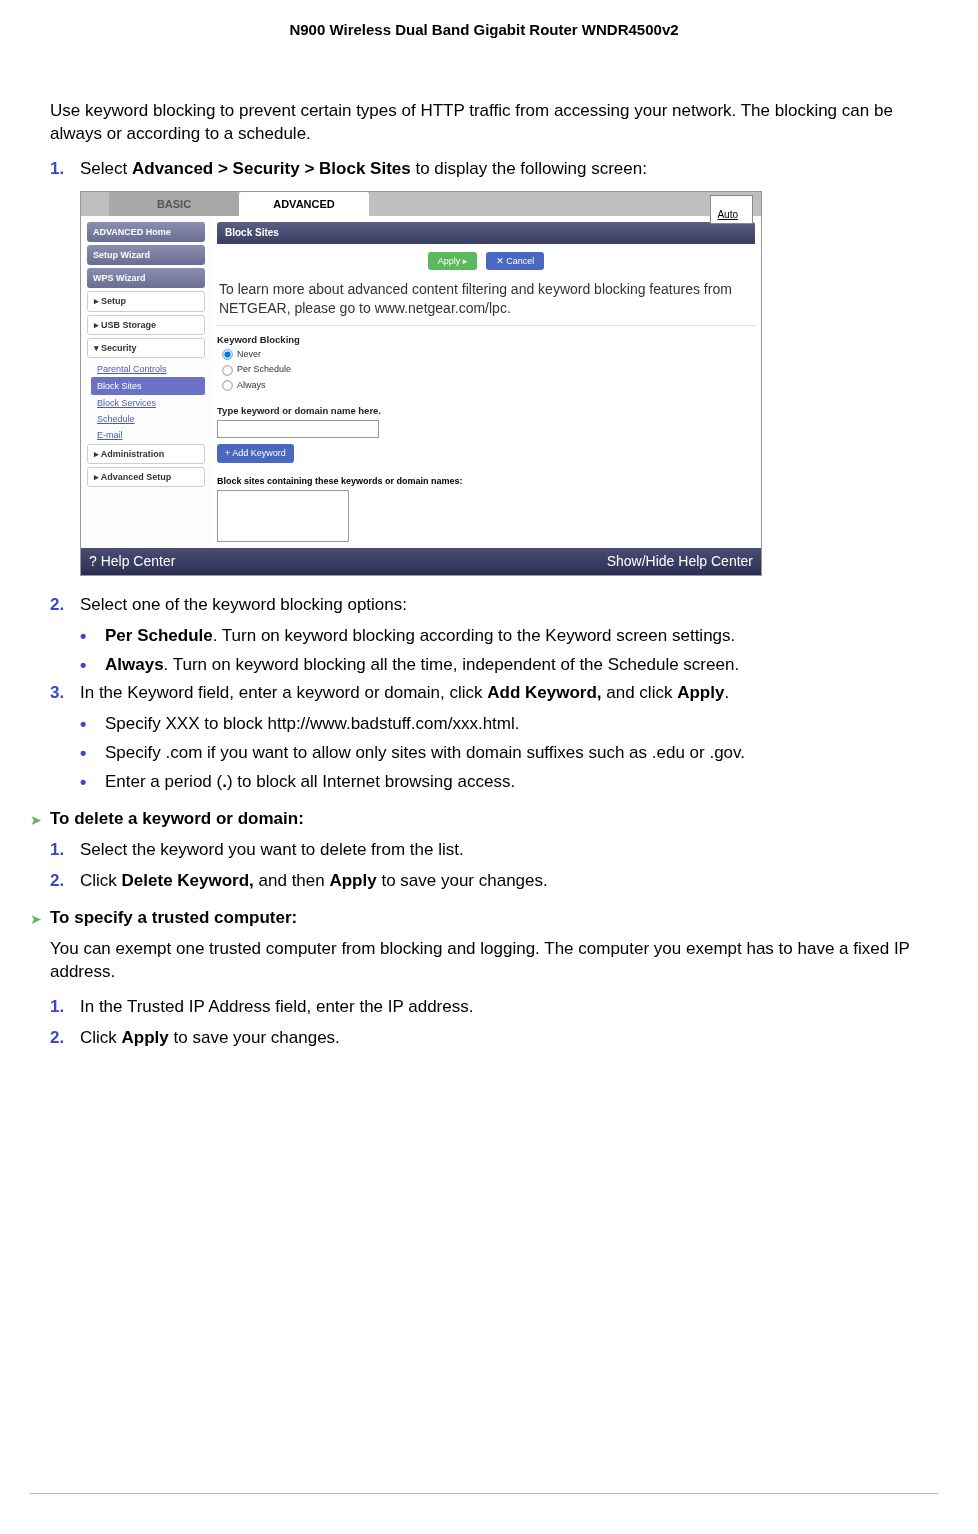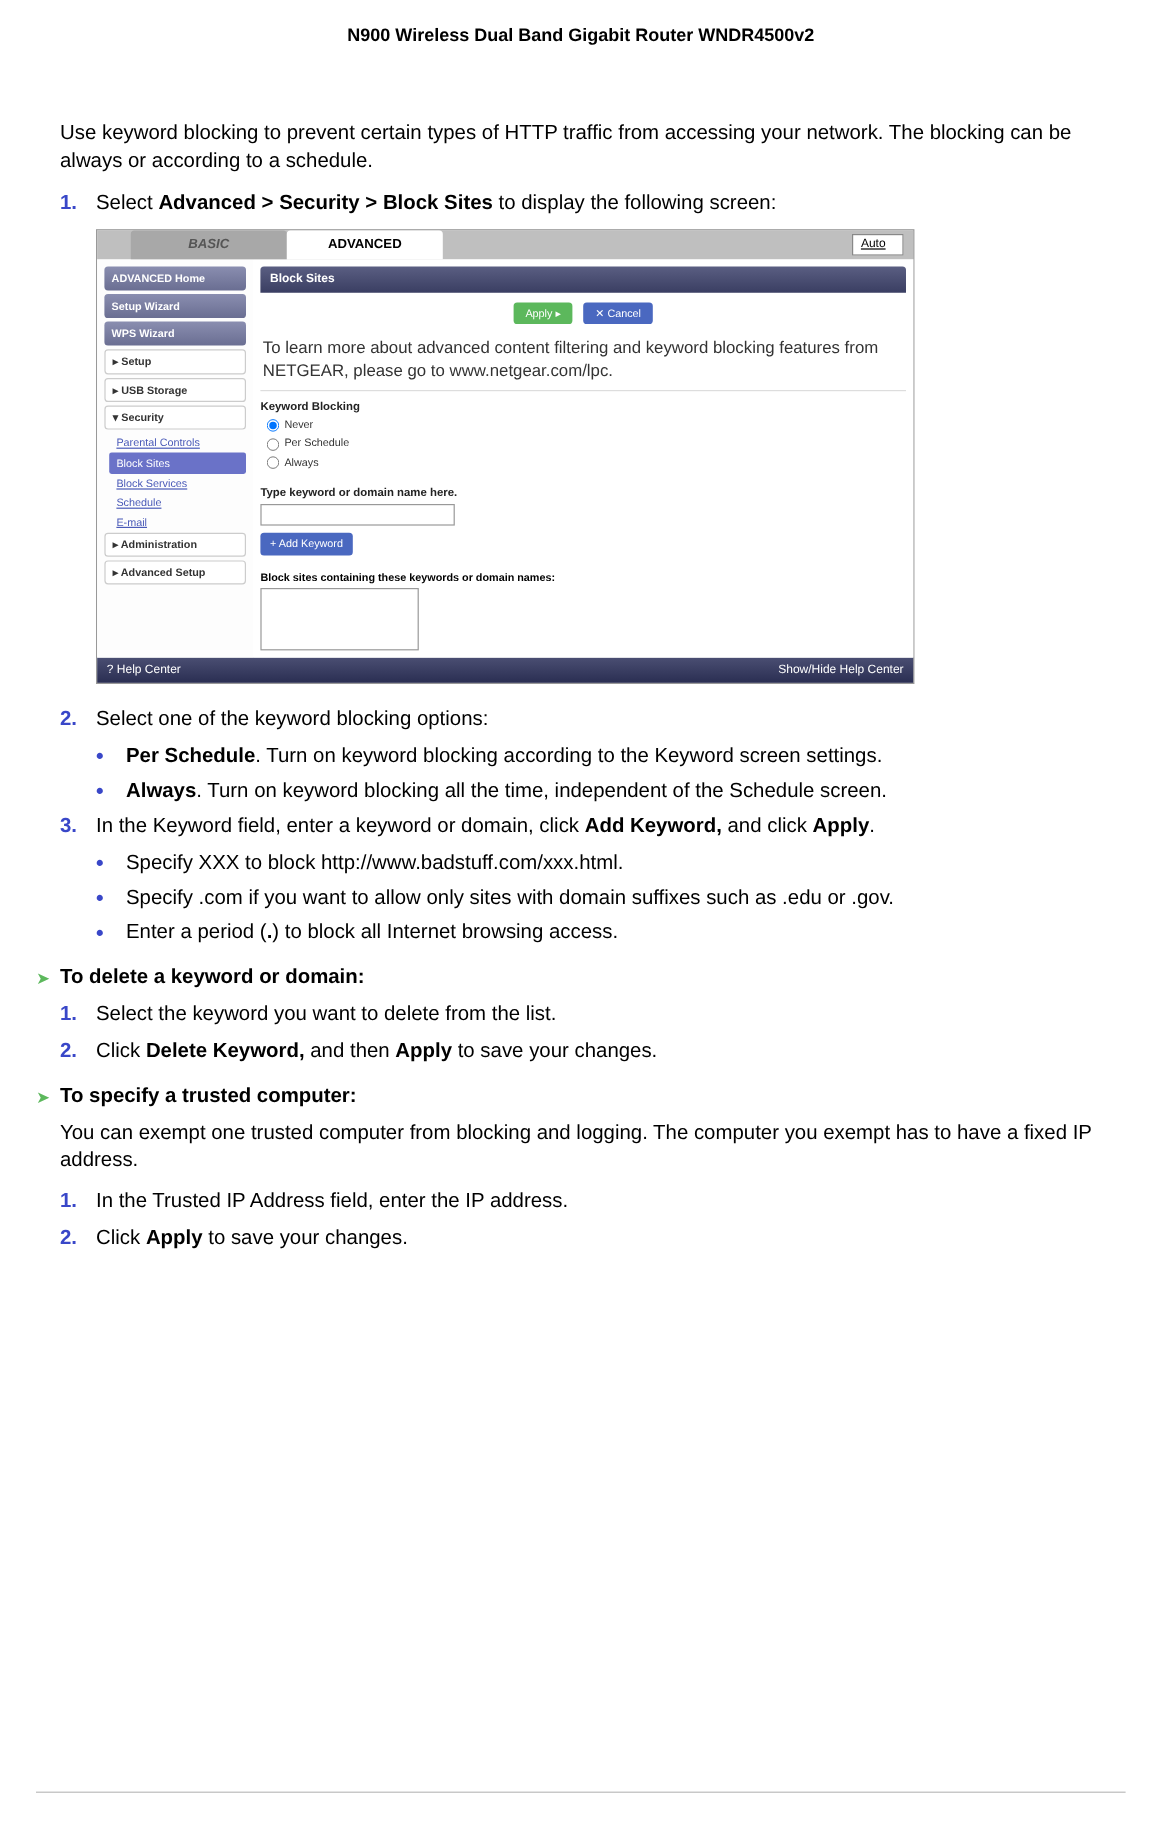--- a/index.html
+++ b/index.html
@@ -96,29 +96,29 @@
     height: 24px;
     position: relative;
   }
   .ss-tab {
     width: 130px;
     text-align: center;
     line-height: 24px;
     font-weight: bold;
     font-size: 11px;
   }
-  .ss-tab.basic { background: #a8a8a8; color: #555; margin-left: 28px; border-radius: 3px 3px 0 0; font-style: italic;}
+  .ss-tab.basic { background: #a8a8a8; color: #555; margin-left: 28px; border-radius: 3px 3px 0 0;}
   .ss-tab.adv { background: #fff; color: #000; border-radius: 3px 3px 0 0;}
   .ss-auto {
     position: absolute;
     right: 8px;
     top: 3px;
     background: #fff;
     border: 1px solid #888;
-    padding: 1px 14px 1px 6px;
+    padding: 12px 14px 1px 6px;
     font-size: 10px;
     text-decoration: underline;
   }
   .ss-body {
     display: flex;
     background: #fff;
   }
   .ss-side {
     width: 130px;
     padding: 6px;
@@ -235,21 +235,21 @@
   .ss-list-box {
     width: 130px;
     height: 50px;
     border: 1px solid #999;
     background: #fff;
     margin-top: 3px;
   }
   .ss-help-bar {
     background: linear-gradient(#4a4e72, #2a2e52);
     color: #fff;
-    font-size: 10px;
+    font-size: 14px;
     padding: 4px 8px;
     display: flex;
     justify-content: space-between;
     align-items: center;
   }
 
   .footer {
     position: absolute;
     bottom: 30px;
     left: 0;

